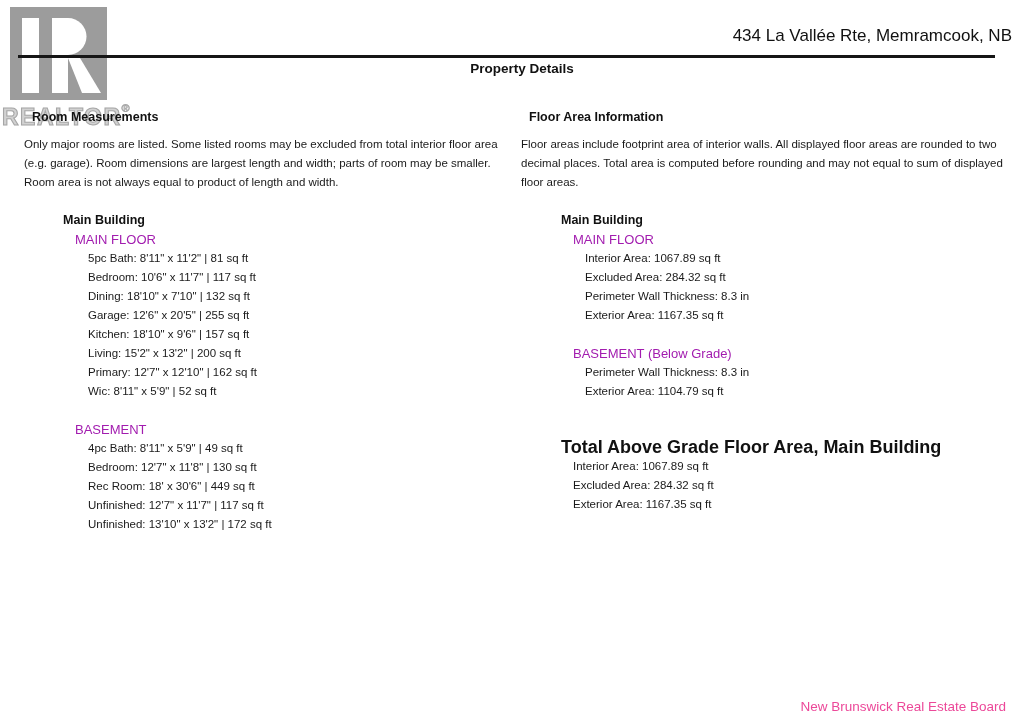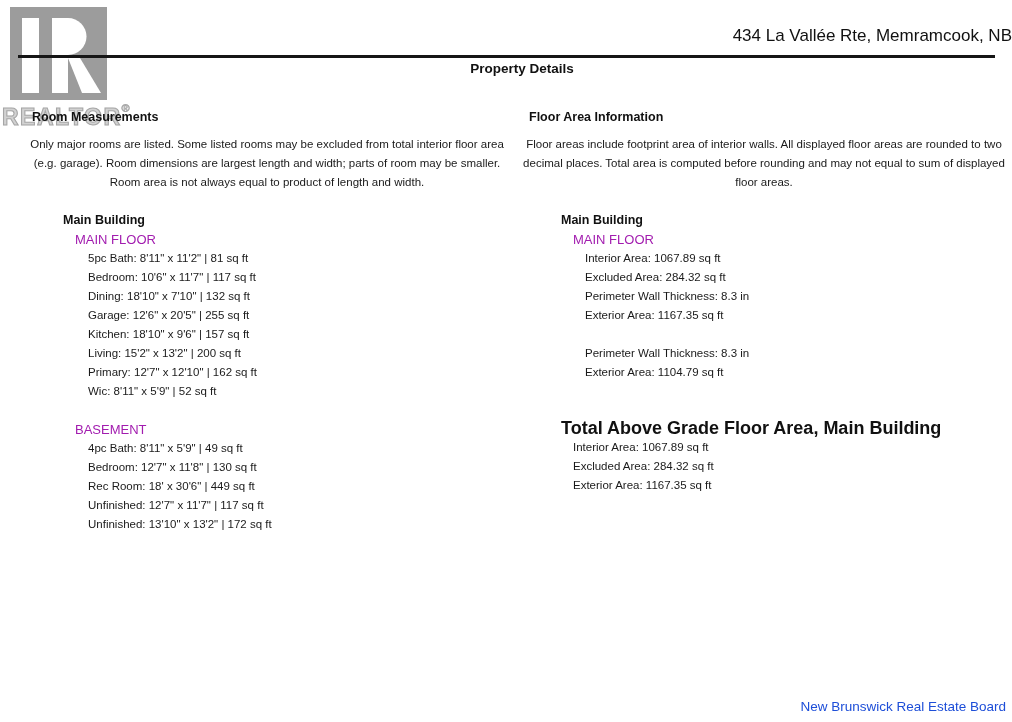--- a/index.html
+++ b/index.html
@@ -81,21 +81,21 @@
   .col-left  { left: 24px;  width: 486px; }
   .col-right { left: 521px; width: 486px; }
 
   .section-heading {
     margin: 8px;
     font-size: 12.5px;
     font-weight: bold;
     line-height: 20px;
     color: #111;
   }
-  .note { margin: 0; text-align: center; }
+  .note { margin: 0; }
   .note-line { display: block; white-space: nowrap; }
 
   .building-heading {
     margin: 19px 0 0 0;
     font-size: 12.5px;
     font-weight: bold;
     line-height: 19px;
     color: #111;
   }
   .col-left  .building-heading { margin-left: 39px; }
@@ -122,21 +122,21 @@
     color: #111;
   }
   .total-items .data-line { margin-left: 52px; }
 
   
   .footer {
     position: absolute;
     right: 6px;
     top: 699px;
     font-size: 13.5px;
-    color: #1d4ed8;
+    color: #ec4899;
     z-index: 3;
   }
 </style>
 </head>
 <body>
 
 <div class="page">
 
   <div class="logo">
     <svg width="97" height="93" viewBox="0 0 97 93">
@@ -195,20 +195,21 @@
     <h4 class="building-heading">Main Building</h4>
     <div id="fa-floors">
         <div class="floor">
           <div class="floor-name">MAIN FLOOR</div>
           <div class="data-line">Interior Area: 1067.89 sq ft</div>
           <div class="data-line">Excluded Area: 284.32 sq ft</div>
           <div class="data-line">Perimeter Wall Thickness: 8.3 in</div>
           <div class="data-line">Exterior Area: 1167.35 sq ft</div>
         </div>
         <div class="floor">
+          <div class="floor-name">BASEMENT (Below Grade)</div>
           <div class="data-line">Perimeter Wall Thickness: 8.3 in</div>
           <div class="data-line">Exterior Area: 1104.79 sq ft</div>
         </div>
       </div>
     <h4 class="total-heading">Total Above Grade Floor Area, Main Building</h4>
     <div class="total-items" id="fa-total">
         <div class="data-line">Interior Area: 1067.89 sq ft</div>
         <div class="data-line">Excluded Area: 284.32 sq ft</div>
         <div class="data-line">Exterior Area: 1167.35 sq ft</div>
       </div>

